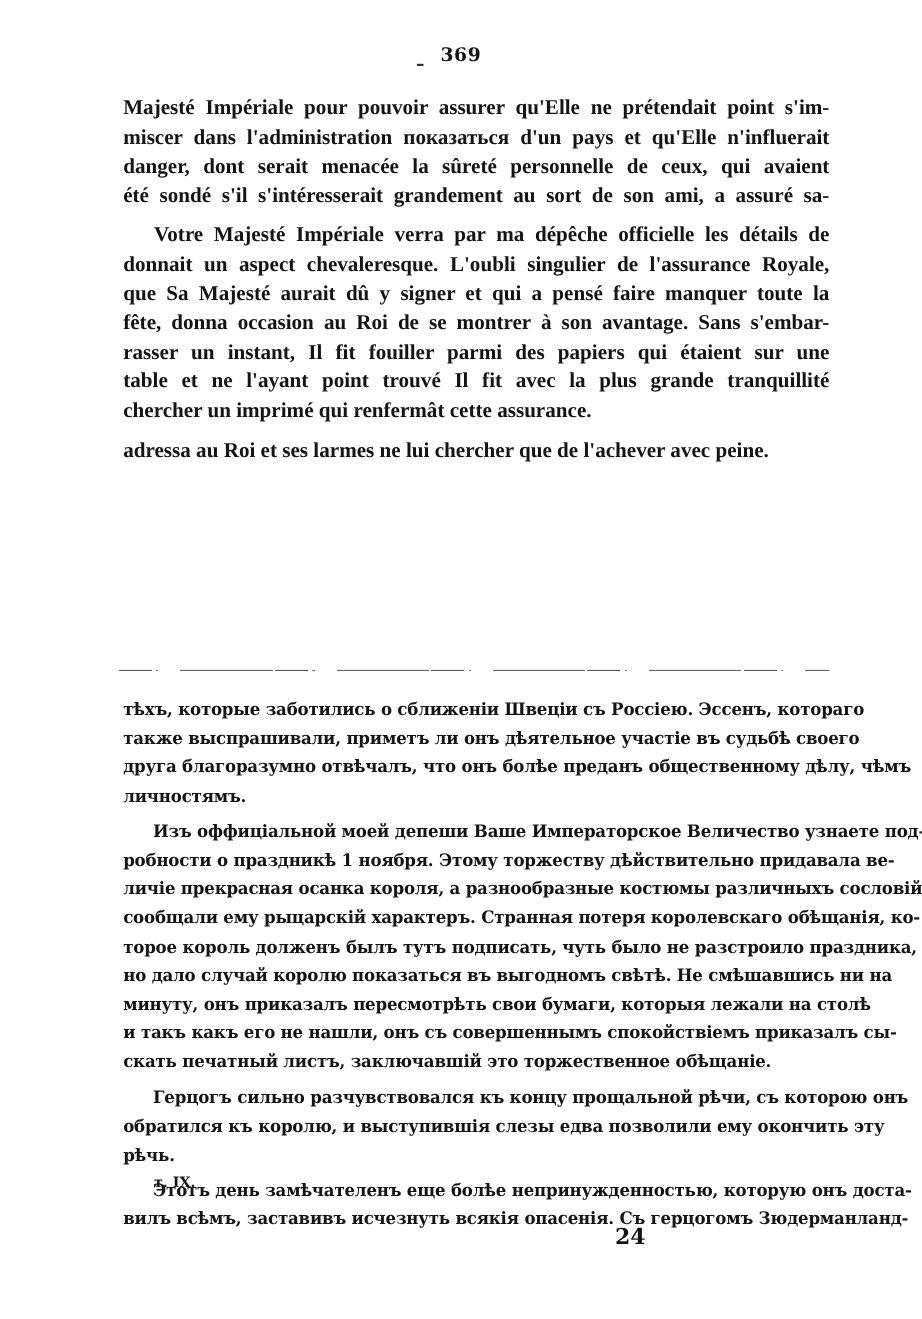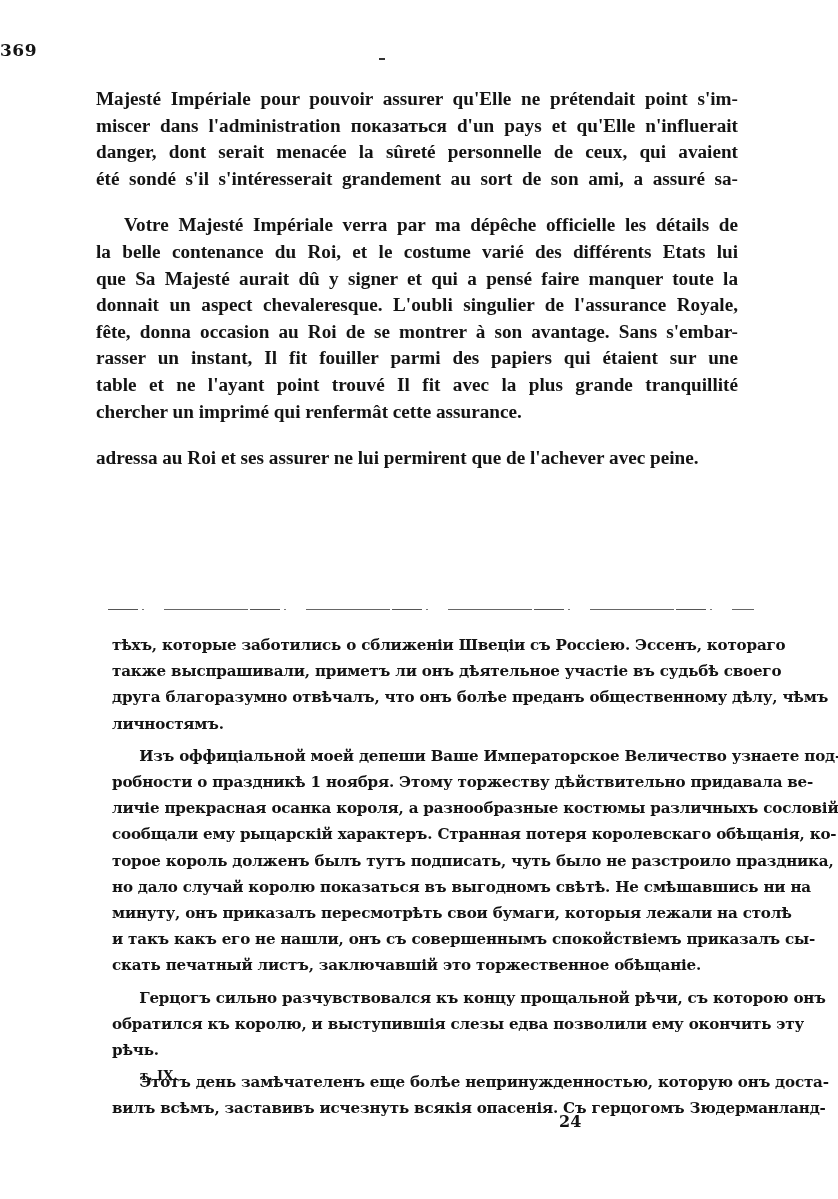--- a/index.html
+++ b/index.html
@@ -12,37 +12,38 @@
       height: 1199px;
       position: relative;
       overflow: hidden;
       color: #141414;
     }
     .page-number {
       position: absolute;
       top: 40px;
       left: 0;
       width: 838px;
+      text-align: center;
       font-family: "DejaVu Serif", serif;
       font-weight: bold;
       font-size: 17px;
       letter-spacing: 0.5px;
     }
     .dash-mark {
       position: absolute;
       top: 58px;
       left: 379px;
       width: 6px;
       height: 2px;
       background: #333;
     }
     .french {
       position: absolute;
       top: 86px;
-      left: 96px;
+      left: 112px;
       width: 642px;
       font-family: "Liberation Serif", serif;
       font-size: 19.2px;
       line-height: 26.6px;
       text-align: justify;
       font-weight: bold;
     }
     .french .line, .russian .line {
       display: block;
       white-space: nowrap;
@@ -52,21 +53,21 @@
     .french .line.last, .russian .line.last {
       text-align-last: left;
     }
     .french .line.indent, .russian .line.indent {
       padding-left: 28px;
     }
     .french p, .russian p {
       margin: 0;
     }
     .french p + p {
-      margin-top: 20px;
+      margin-top: 9px;
     }
     .separator {
       position: absolute;
       top: 609px;
       left: 108px;
       width: 646px;
       height: 1px;
       background: repeating-linear-gradient(90deg, #555 0 30px, transparent 30px 34px, #777 34px 36px, transparent 36px 56px, #666 56px 140px, transparent 140px 142px);
     }
     .russian {
@@ -92,48 +93,47 @@
       font-family: "DejaVu Serif", serif;
       font-weight: bold;
       font-size: 13px;
     }
     .footer-right {
       position: absolute;
       top: 1112px;
       left: 559px;
       font-family: "DejaVu Serif", serif;
       font-weight: bold;
-      font-size: 16px;
+      font-size: 20px;
     }
   </style>
 </head>
 <body>
 
 <div class="page-number">369</div>
 <div class="dash-mark"></div>
 
 <div class="french" id="french">
     <p>
       <span class="line">Majesté Impériale pour pouvoir assurer qu'Elle ne prétendait point s'im-</span>
       <span class="line">miscer dans l'administration показаться d'un pays et qu'Elle n'influerait</span>
       <span class="line">danger, dont serait menacée la sûreté personnelle de ceux, qui avaient</span>
       <span class="line">été sondé s'il s'intéresserait grandement au sort de son ami, a assuré sa-</span>
     </p>
     <p>
       <span class="line indent">Votre Majesté Impériale verra par ma dépêche officielle les détails de</span>
-      <span class="line">la belle contenance du Roi, et le costume varié des différents Etats lui</span>
+      <span class="line">donnait un aspect chevaleresque. L'oubli singulier de l'assurance Royale,</span>
       <span class="line">que Sa Majesté aurait dû y signer et qui a pensé faire manquer toute la</span>
-      <span class="line">donnait un aspect chevaleresque. L'oubli singulier de l'assurance Royale,</span>
       <span class="line">fête, donna occasion au Roi de se montrer à son avantage. Sans s'embar-</span>
       <span class="line">rasser un instant, Il fit fouiller parmi des papiers qui étaient sur une</span>
       <span class="line">table et ne l'ayant point trouvé Il fit avec la plus grande tranquillité</span>
       <span class="line last">chercher un imprimé qui renfermât cette assurance.</span>
     </p>
     <p>
-      <span class="line last">adressa au Roi et ses assurer ne lui permirent que de l'achever avec peine.</span>
+      <span class="line last">adressa au Roi et ses larmes ne lui chercher que de l'achever avec peine.</span>
     </p>
   </div>
 
 <div class="separator"></div>
 
 <div class="russian" id="russian">
     <p>
       <span class="line">тѣхъ, которые заботились о сближенiи Швецiи съ Россiею. Эссенъ, котораго</span>
       <span class="line">также выспрашивали, приметъ ли онъ дѣятельное участiе въ судьбѣ своего</span>
       <span class="line">друга благоразумно отвѣчалъ, что онъ болѣе преданъ общественному дѣлу, чѣмъ</span>

